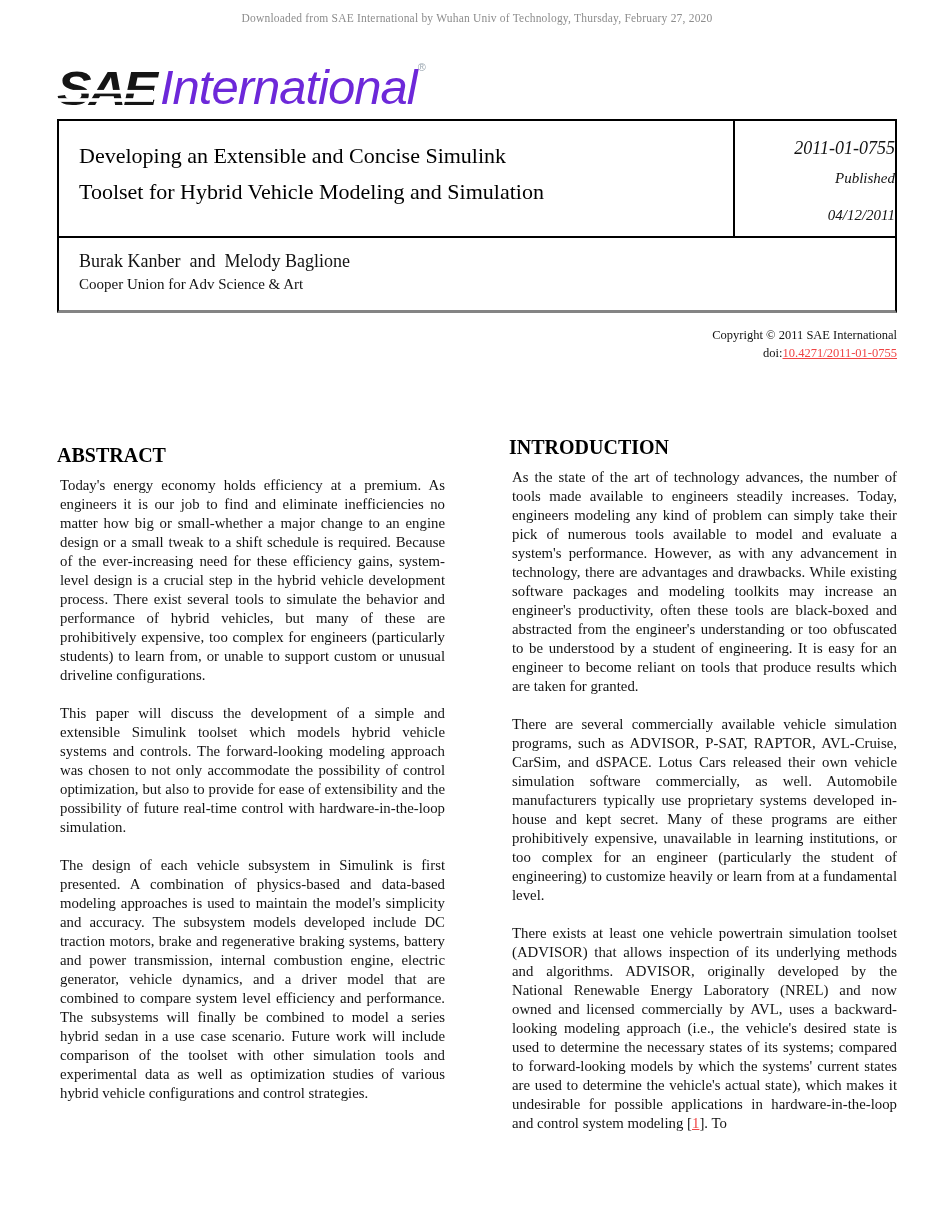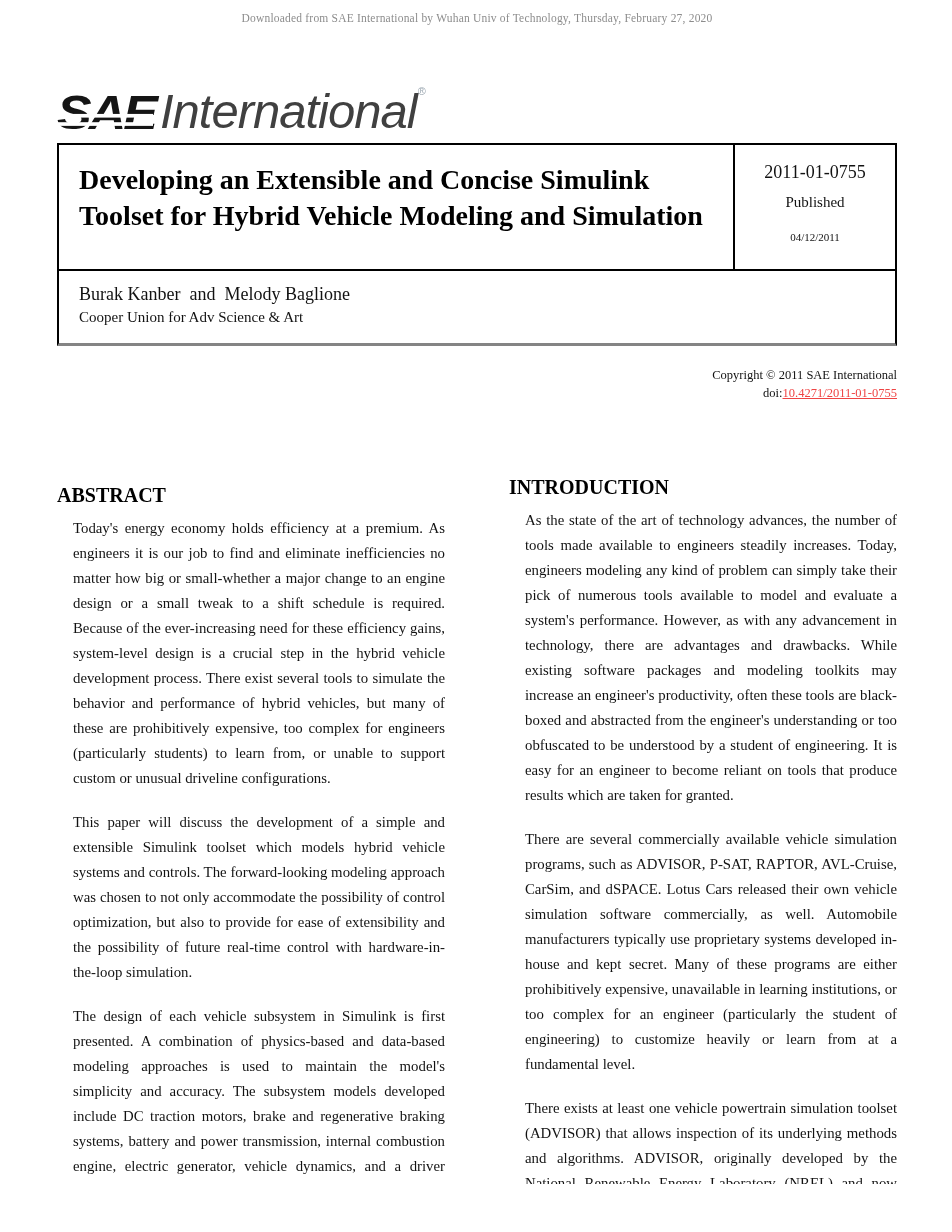--- a/index.html
+++ b/index.html
@@ -20,21 +20,21 @@
   }
   .top-note {
     padding-top: 12px;
     text-align: center;
     font-size: 11.5px;
     color: #8c8c8c;
     letter-spacing: 0.2px;
   }
   
   .logo-row {
-    margin-top: 60px;
+    margin-top: 36px;
     height: 52px;
     display: flex;
     align-items: flex-end;
     line-height: 1;
   }
   .sae-wrap {
     position: relative;
     display: inline-block;
     font-family: "Liberation Sans", sans-serif;
     font-style: italic;
@@ -52,21 +52,21 @@
     height: 3.5px;
     background: #ffffff;
   }
   .sae-stripe.s1 { top: 54%; }
   .sae-stripe.s2 { top: 72%; }
   .intl-text {
     font-family: "Liberation Sans", sans-serif;
     font-style: italic;
     font-weight: 400;
     font-size: 49px;
-    color: #404040;
+    color: #6d28d9;
     margin-left: 5px;
     letter-spacing: -1px;
   }
   .reg-mark {
     font-family: "Liberation Sans", sans-serif;
     font-size: 11px;
     color: #9aa6b0;
     align-self: flex-start;
     margin-top: 2px;
     margin-left: 1px;
@@ -82,56 +82,57 @@
     border-bottom: 2px solid #000000;
   }
   .title-cell {
     width: 676px;
     box-sizing: border-box;
     border-right: 2px solid #000000;
     padding: 17px 18px 16px 20px;
   }
   .paper-title {
     margin: 0;
-    font-size: 28px;
-    font-weight: 700;
+    font-size: 22px;
+    font-weight: 400;
     line-height: 36px;
     color: #000000;
   }
   .meta-cell {
     flex: 1;
-    text-align: center;
+    text-align: right;
     padding-top: 17px;
-    padding-bottom: 26px;
+    padding-bottom: 12px;
+    font-style: italic;
   }
   .paper-number {
     font-size: 18px;
     margin-bottom: 11px;
   }
   .published-label {
     font-size: 15px;
     margin-bottom: 20px;
   }
   .published-date {
-    font-size: 11px;
+    font-size: 15px;
   }
   .author-row {
     padding: 13px 20px 17px 20px;
   }
   .authors {
     font-size: 18px;
     white-space: pre-wrap;
   }
   .affiliation {
     font-size: 15px;
     margin-top: 4px;
   }
   
   .copyright-block {
-    margin-top: 20px;
+    margin-top: 13px;
     text-align: right;
     font-size: 12.5px;
     line-height: 18px;
   }
   .doi-link, .ref-link {
     color: #ef4444;
     text-decoration: underline;
     cursor: pointer;
   }
   
@@ -145,23 +146,23 @@
     min-width: 0;
   }
   .col-left { padding-top: 8px; }
   .section-heading {
     margin: 0 0 9px 0;
     font-size: 20px;
     font-weight: 700;
     color: #000000;
   }
   .col p {
-    margin: 0 0 19px 16px;
+    margin: 0 0 19px 3px;
     font-size: 14.8px;
-    line-height: 25px;
+    line-height: 19px;
     text-align: justify;
     color: #121212;
   }
   .col p:last-child { margin-bottom: 0; }
 </style>
 </head>
 <body>
 
 <div class="page">
 

